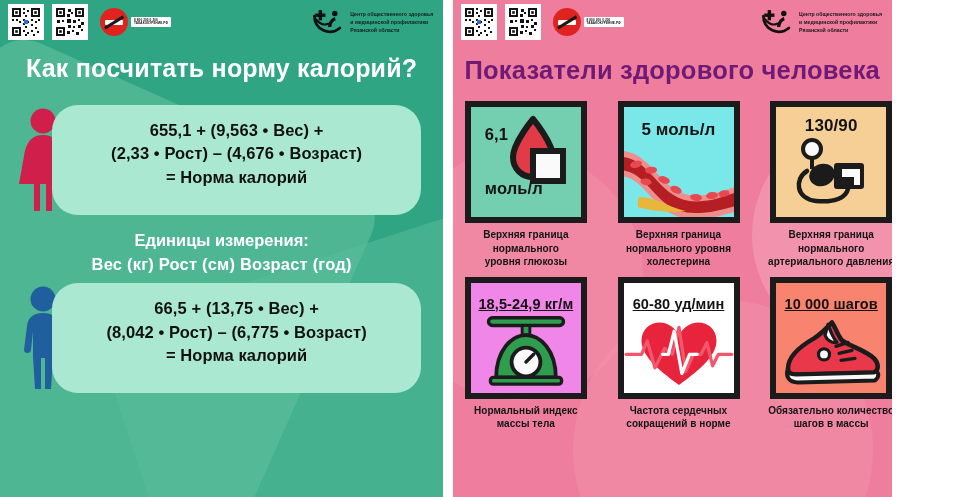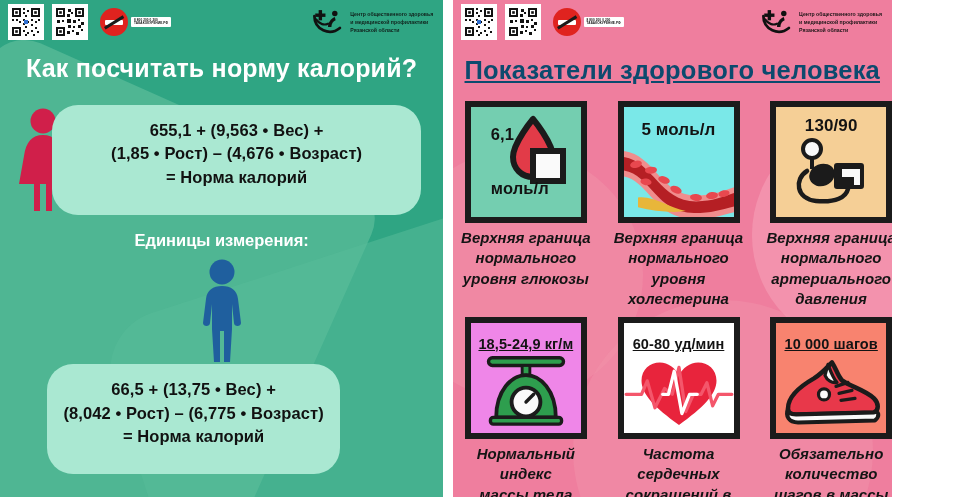--- a/index.html
+++ b/index.html
@@ -152,34 +152,33 @@
     font-weight: bold;
     color: #ffffff;
     letter-spacing: .2px;
     margin-top: 10px;
   }
   .heading-dark {
     position: relative; z-index: 4;
     text-align: center;
     font-size: 25.5px;
     font-weight: bold;
-    color: #0c4a6e;
+    color: #701a75;
     letter-spacing: .2px;
     margin-top: 12px;
-    text-decoration: underline;
   }
 
   
   .formula-row {
     position: relative; z-index: 4;
     display: flex;
     align-items: center;
   }
   .formula-row-f { margin-top: 22px; }
-  .formula-row-m { margin-top: 6px; flex-direction: column; }
+  .formula-row-m { margin-top: 6px; }
 
   .figure { width: 86px; flex: none; display: flex; justify-content: center; }
   .figure svg { display: block; }
 
   .formula-card {
     flex: 1;
     margin-right: 22px;
     margin-left: -34px;
     background: #aae8d2;
     border-radius: 26px;
@@ -245,38 +244,37 @@
 
   .tile-value {
     font-size: 17px;
     font-weight: bold;
     color: #131313;
     letter-spacing: .1px;
     white-space: nowrap;
     line-height: 1.12;
     z-index: 2;
   }
-  .tile-value.two-line { font-size: 16.5px; text-align: left; width: 100%; padding-left: 20px; }
+  .tile-value.two-line { font-size: 16.5px; text-align: left; width: 100%; padding-left: 14px; }
   .tile-value.pad-top { padding-top: 9px; }
   .tile-value.pad-top-sm { padding-top: 13px; }
   .tile-value.small { font-size: 14.5px; text-decoration: underline; }
 
   .tile-art { flex: 1; width: 100%; position: relative; }
   .tile-art svg { position: absolute; left: 0; top: 0; width: 100%; height: 100%; }
 
   .caption {
     margin-top: 5px;
     text-align: center;
-    font-size: 15px;
+    font-size: 10px;
     font-weight: bold;
     color: #141414;
     line-height: 1.35;
     letter-spacing: .05px;
     max-width: 145px;
-    font-style: italic;
   }
 </style>
 </head>
 <body>
 
 <div id="poster">
 
   <div class="panel panel-left">
     <div class="deco deco-l1"></div>
     <div class="deco deco-l2"></div>
@@ -394,27 +392,28 @@
 
     <div class="formula-row formula-row-f">
       <div class="figure">
         <svg width="56" height="105" viewBox="0 0 56 105" aria-hidden="true">
           <circle cx="28" cy="13" r="12.5" fill="#d01f4a"></circle>
           <path d="M28 27 C17 27, 11 34, 9 48 L4 76 L19 76 L19 103 L25 103 L25 76 L31 76 L31 103 L37 103 L37 76 L52 76 L47 48 C45 34, 39 27, 28 27 Z" fill="#d01f4a"></path>
         </svg>
       </div>
       <div class="formula-card">
         <div>655,1 + (9,563 • Вес) +</div>
-        <div>(1,85 • Рост) – (4,676 • Возраст)</div>
+        <div>(2,33 • Рост) – (4,676 • Возраст)</div>
         <div>= Норма калорий</div>
       </div>
     </div>
 
     <div class="units">
       <div class="units-title">Единицы измерения:</div>
+      <div class="units-vals">Вес (кг)   Рост (см)  Возраст (год)</div>
     </div>
 
     <div class="formula-row formula-row-m">
       <div class="figure">
         <svg width="58" height="105" viewBox="0 0 58 105" aria-hidden="true">
           <circle cx="29" cy="13" r="12.5" fill="#1f5f9e"></circle>
           <path d="M29 27 C20 27, 14 31, 13 40 L10 64 C10 68, 17 68, 17 64 L19 45 L19 70 L21 103 L27 103 L27 72 L31 72 L31 103 L37 103 L39 70 L39 45 L41 64 C41 68, 48 68, 48 64 L45 40 C44 31, 38 27, 29 27 Z" fill="#1f5f9e"></path>
         </svg>
       </div>
       <div class="formula-card">

